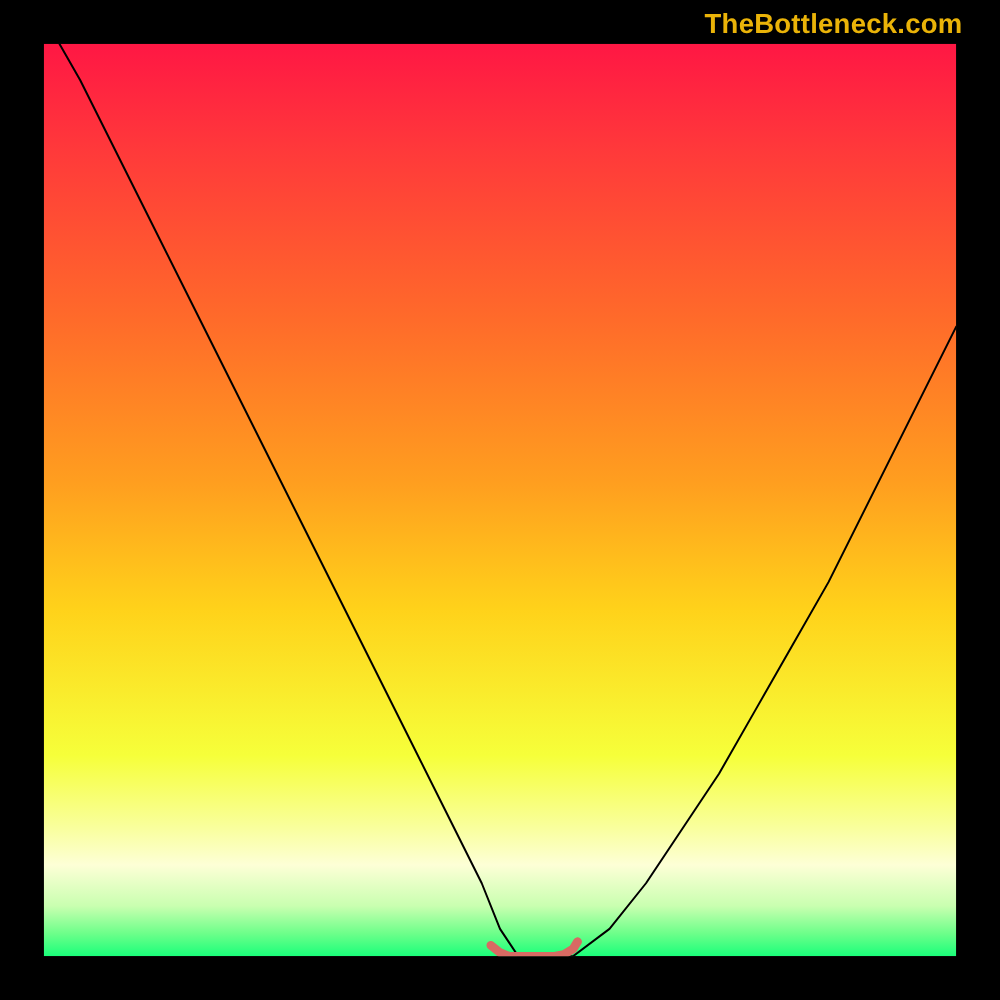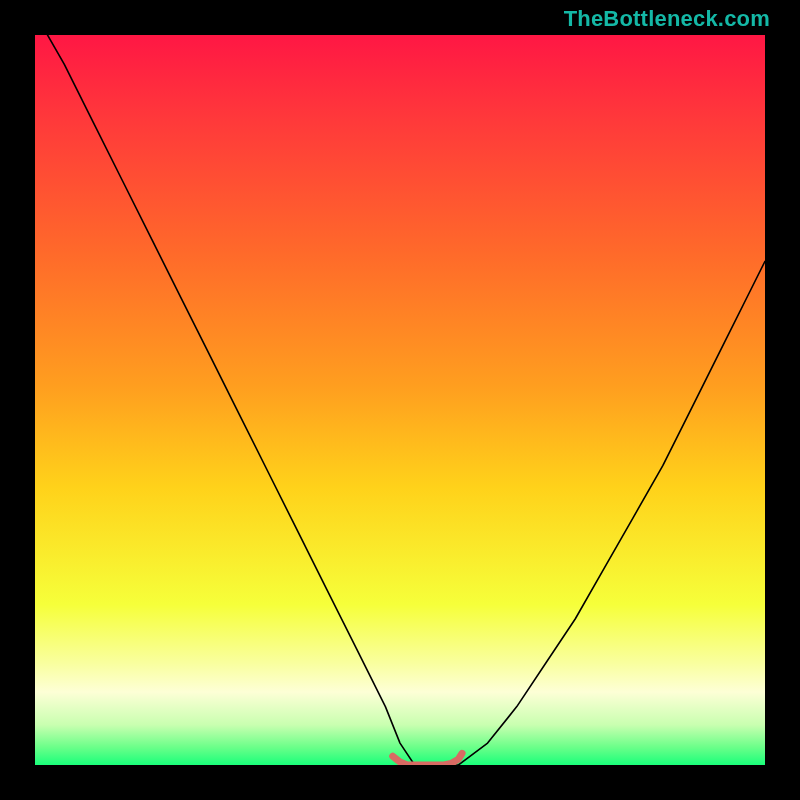--- a/index.html
+++ b/index.html
@@ -1,17 +1,17 @@
 <!DOCTYPE html>
 <html><head>
 <meta charset="utf-8">
 <style>
   html,body{margin:0;padding:0;width:800px;height:800px;background:#000;overflow:hidden;font-family:Arial,Helvetica,sans-serif}
   .frame{position:absolute;left:35px;top:35px;width:730px;height:730px;background:#000}
-  .watermark{position:absolute;top:6px;right:30px;color:#14b8a6;font-size:22px;font-weight:600;letter-spacing:.2px}
+  .watermark{position:absolute;top:6px;right:30px;color:#eab308;font-size:22px;font-weight:600;letter-spacing:.2px}
   svg{display:block}
 </style>
 </head>
 <body>
 
 <div class="watermark">TheBottleneck.com</div>
 
 <div class="frame">
   <svg id="chart" width="730" height="730" viewBox="0 0 730 730">
     <defs>

